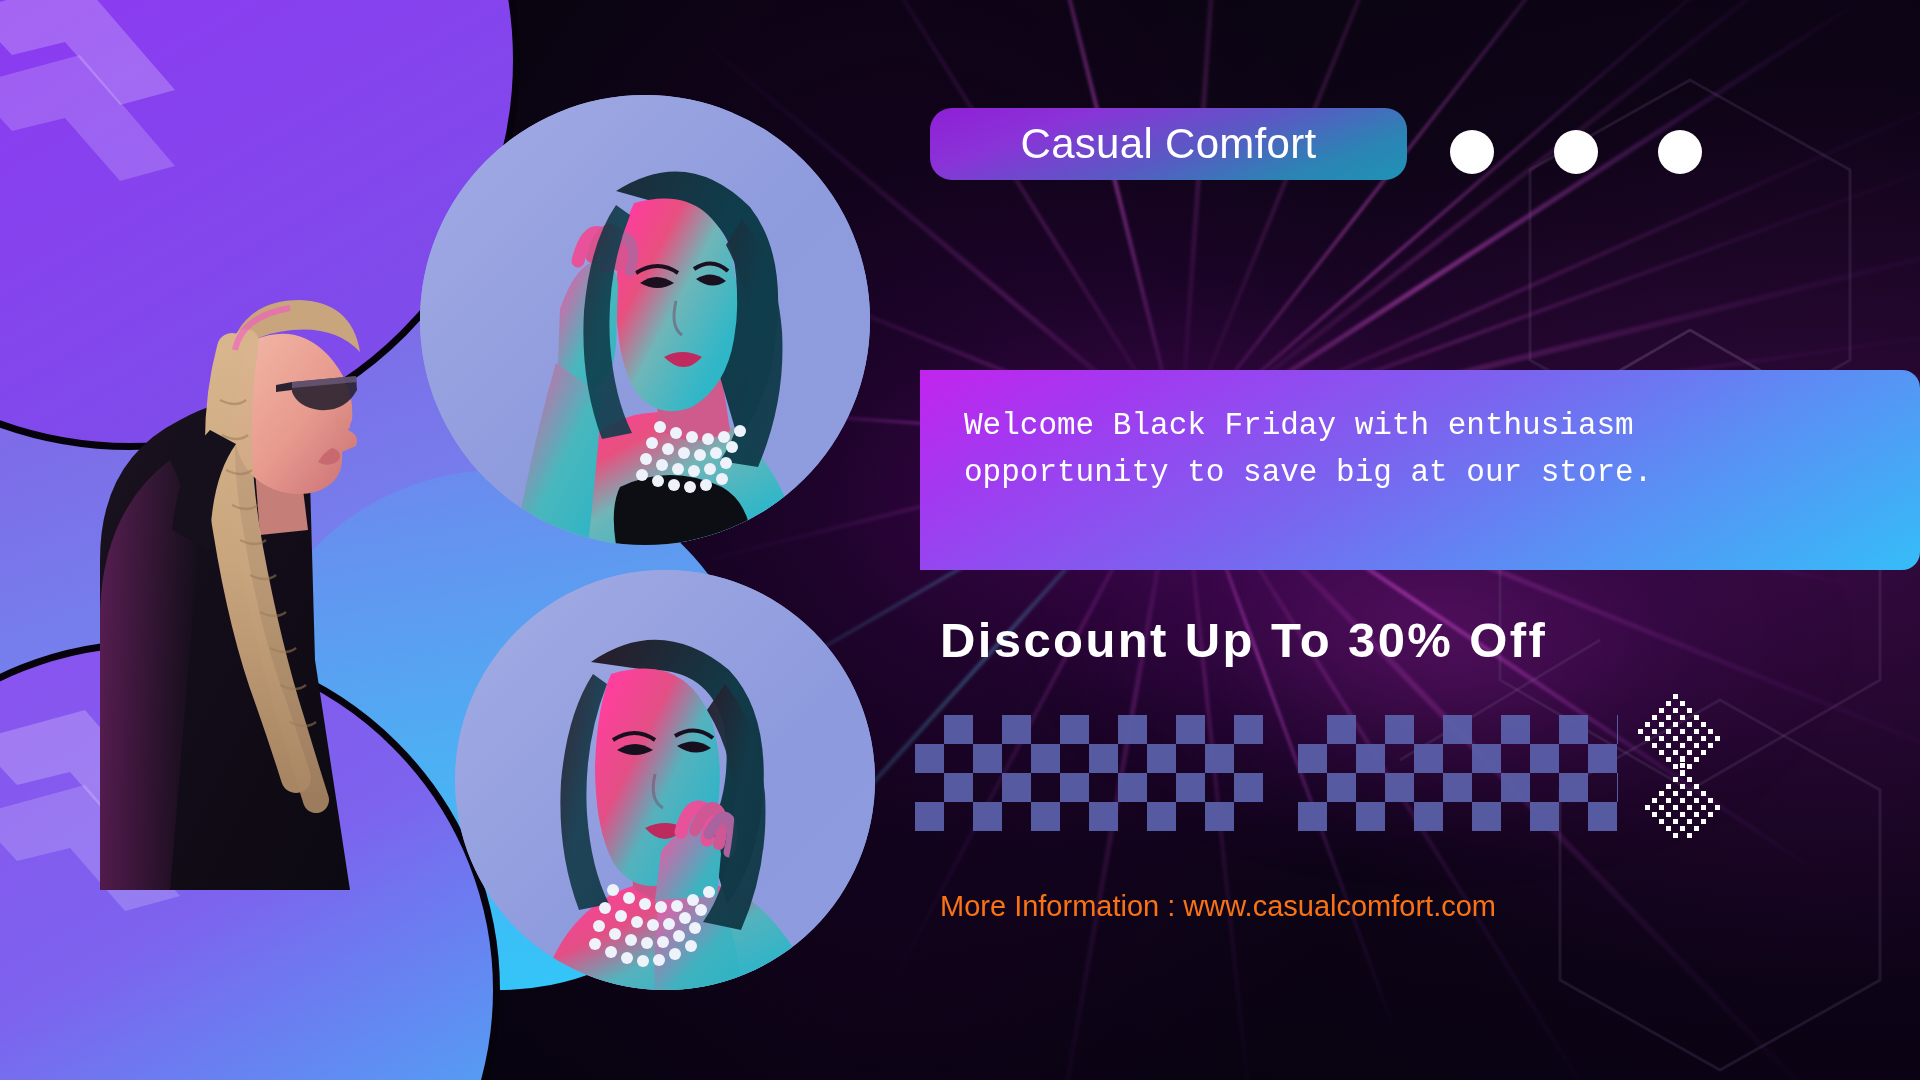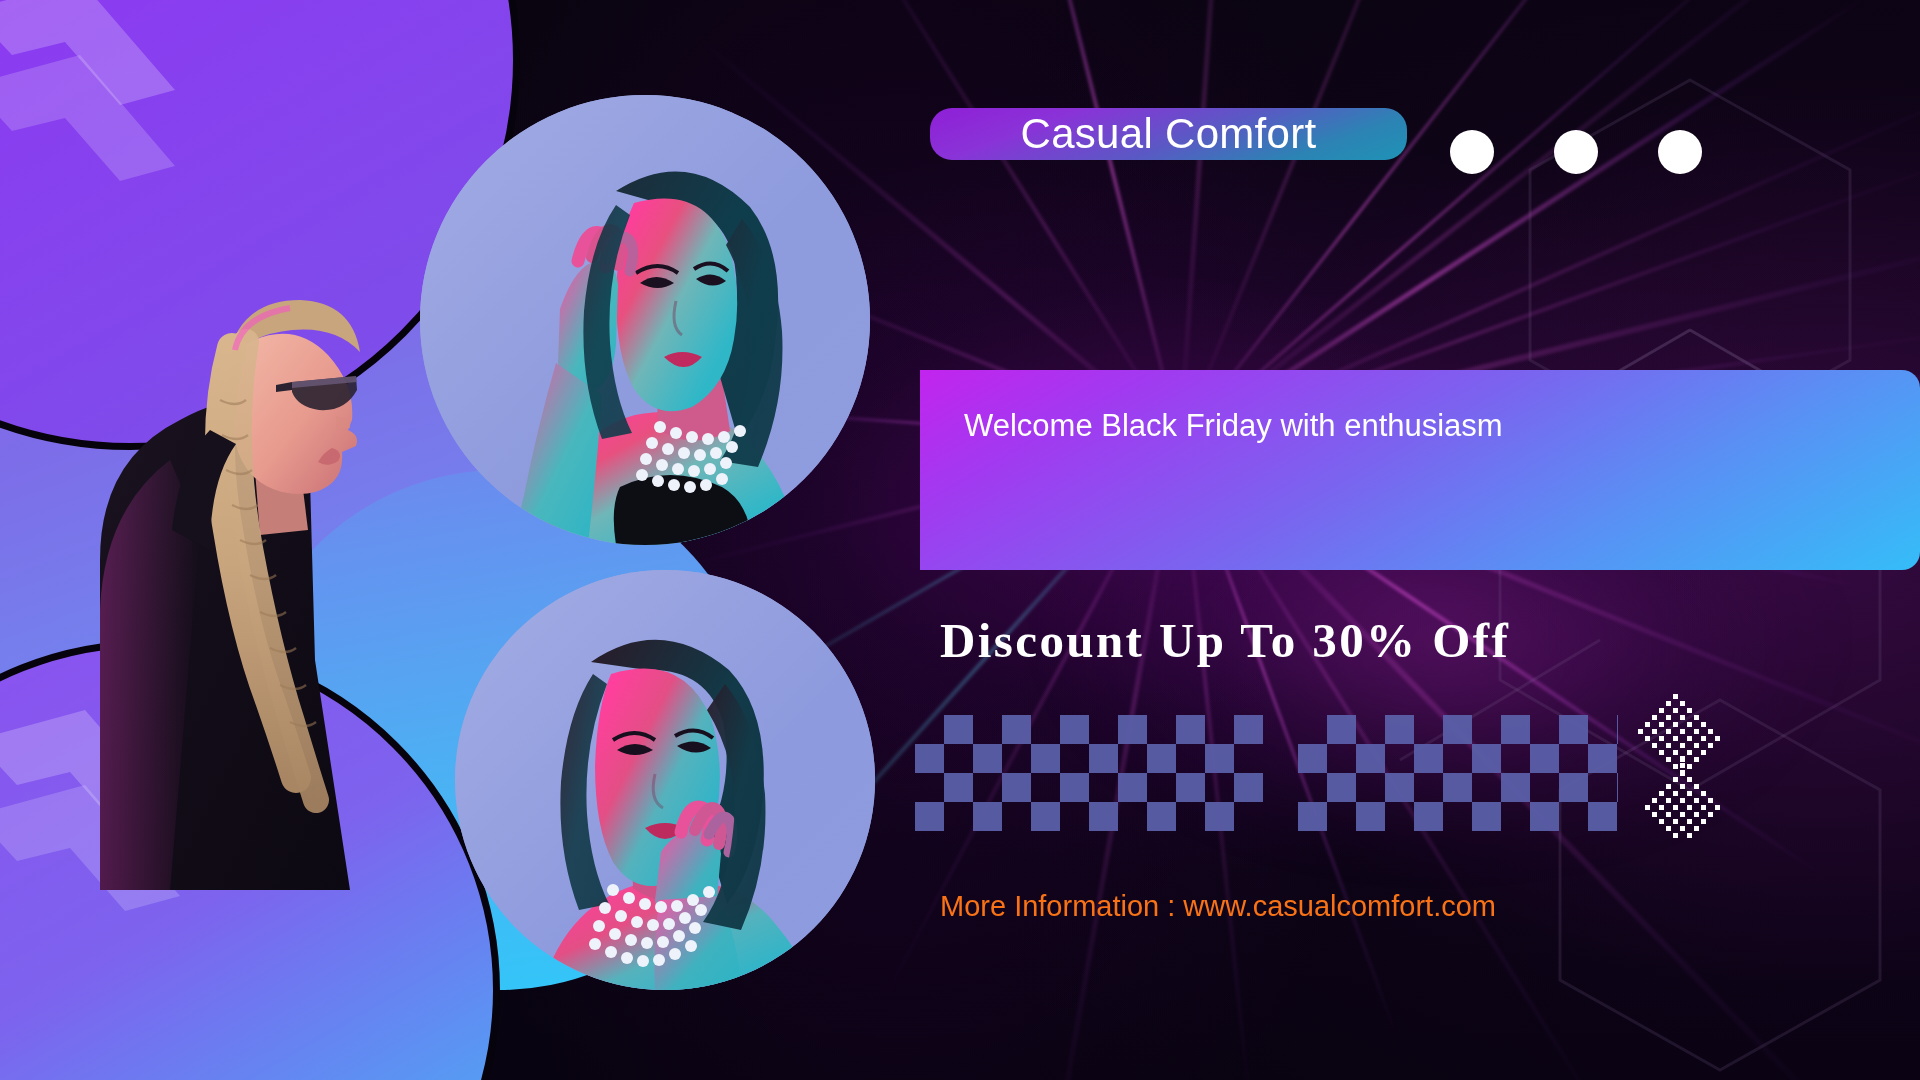--- a/index.html
+++ b/index.html
@@ -102,21 +102,21 @@
   
   .right-col {
     position:absolute;
     left:930px; top:0;
     width:990px; height:1080px;
   }
 
   .badge {
     position:absolute;
     left:0px; top:108px;
-    width:477px; height:52px;
+    width:477px; height:72px;
     border-radius:22px;
     background:linear-gradient(160deg, #8f1fd6 0%, #8a33d8 25%, #5a59c4 55%, #2c83b4 80%, #1f93b6 100%);
     display:flex; align-items:center; justify-content:center;
   }
   .badge-text {
     color:#ffffff;
     font-size:42px;
     font-weight:400;
     letter-spacing:0.3px;
     white-space:nowrap;
@@ -153,31 +153,32 @@
     width:1000px; height:200px;
     border-radius:0 18px 18px 0;
     background:linear-gradient(150deg, #c224ee 0%, #a13af0 18%, #7b63ef 45%, #5a8ff4 70%, #35bdf8 100%);
     padding:32px 56px 0 44px;
   }
   .desc-text {
     color:#ffffff;
     font-size:31px;
     line-height:1.52;
     font-weight:400;
+    font-family:Liberation Mono, monospace;
   }
 
   .discount {
     position:absolute;
     left:10px; top:612px;
     color:#ffffff;
     font-size:49px;
     font-weight:bold;
     letter-spacing:2.4px;
     white-space:nowrap;
-    font-family:Liberation Serif, serif;
+    font-family:Liberation Sans, sans-serif;
   }
 
   .checker {
     position:absolute;
     background-color:transparent;
     background-image:
       linear-gradient(45deg, #5a5fa8 25%, transparent 25%, transparent 75%, #5a5fa8 75%),
       linear-gradient(45deg, #5a5fa8 25%, transparent 25%, transparent 75%, #5a5fa8 75%);
     background-size:58px 58px;
     background-position:0 0, 29px 29px;
@@ -525,20 +526,21 @@
 
     <div class="dots">
       <span class="dot"></span>
       <span class="dot"></span>
       <span class="dot"></span>
     </div>
 
 
     <div class="desc-box">
       <div class="desc-text">Welcome Black Friday with enthusiasm</div>
+      <div class="desc-text">opportunity to save big at our store.</div>
     </div>
 
     <div class="discount">Discount Up To 30% Off</div>
 
     <div class="checker checker-a"></div>
     <div class="checker checker-b"></div>
 
     <svg class="diamond-orn" viewBox="0 0 112 150">
       <g fill="#ffffff">
 

